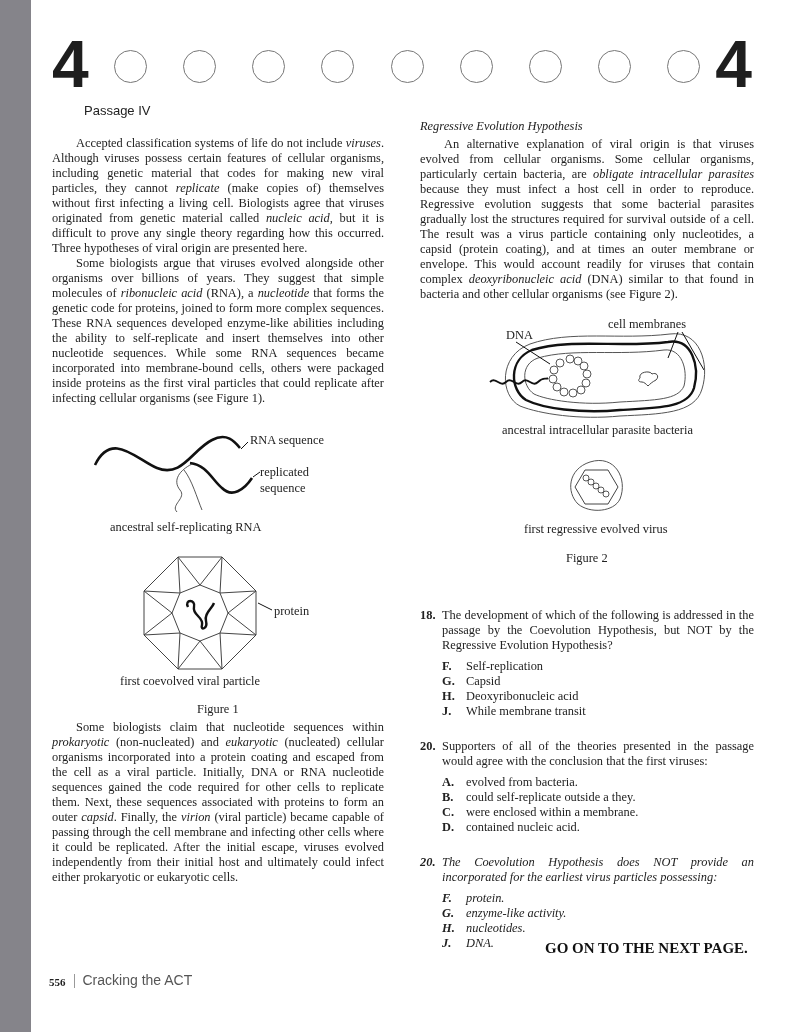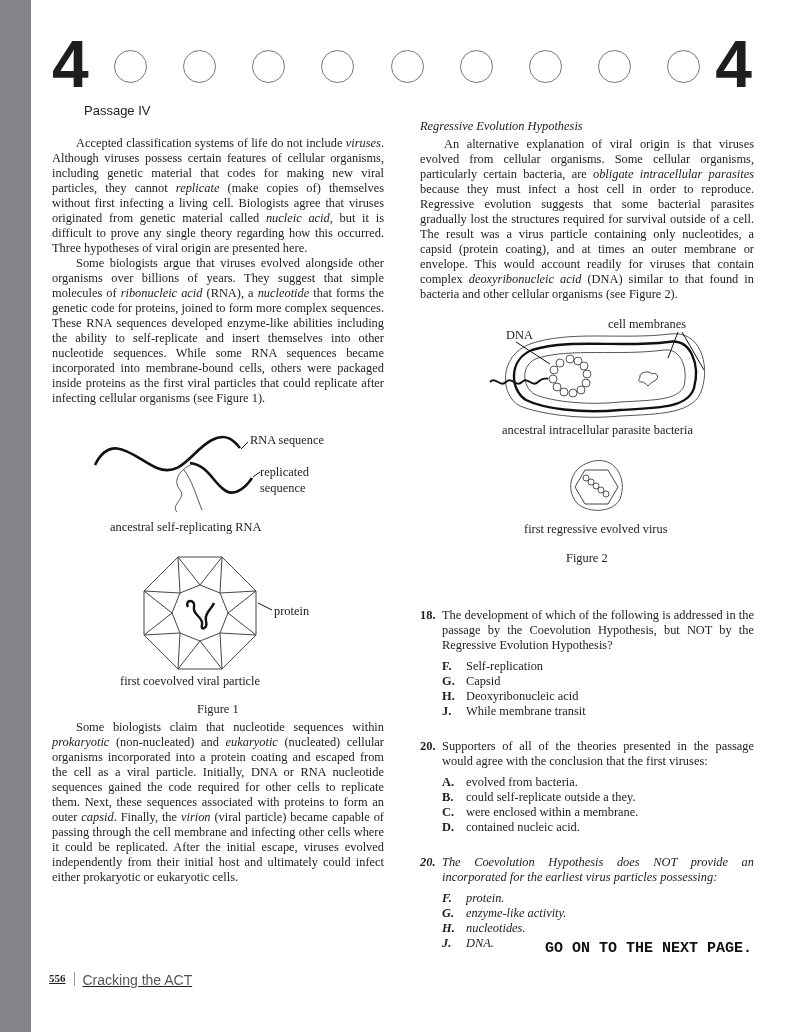--- a/index.html
+++ b/index.html
@@ -20,22 +20,22 @@
   .sub-head { font-style: italic; margin-top: 14px; margin-bottom: 3px; }
   .right .sub-head { margin-top: 16px; }
   .figure { position: relative; }
   .q { margin-top: 0; }
   .q-stem { display: flex; }
   .q-num { width: 22px; font-weight: bold; flex-shrink: 0; }
   .q-text { flex: 1; }
   .choices { margin-left: 22px; margin-top: 6px; }
   .choice { display: flex; line-height: 15px; }
   .choice-letter { width: 24px; font-weight: bold; }
-  .go-on { position: absolute; left: 545px; top: 940px; font-family: Liberation Mono, monospace; font-weight: bold; font-size: 15px; color: #111; }
-  .footer { position: absolute; left: 49px; top: 972px; display: flex; align-items: flex-start; font-size: 11px; text-decoration: underline; }
+  .go-on { position: absolute; left: 545px; top: 940px; font-family: Liberation Serif, serif; font-weight: bold; font-size: 15px; color: #111; }
+  .footer { position: absolute; left: 49px; top: 972px; display: flex; align-items: flex-end; font-size: 11px; }
   .page-num { font-weight: bold; font-family: "Liberation Serif", serif; }
   .footer-sep { width: 1px; height: 14px; background: #999; margin: 0 8px; }
   .footer-title { font-family: "Liberation Sans", sans-serif; color: #555; font-size: 14px; }
   svg text { font-family: "Liberation Serif", serif; font-size: 12.4px; fill: #222; }
 </style>
 </head>
 <body>
 
 <div class="sidebar"></div>
 

